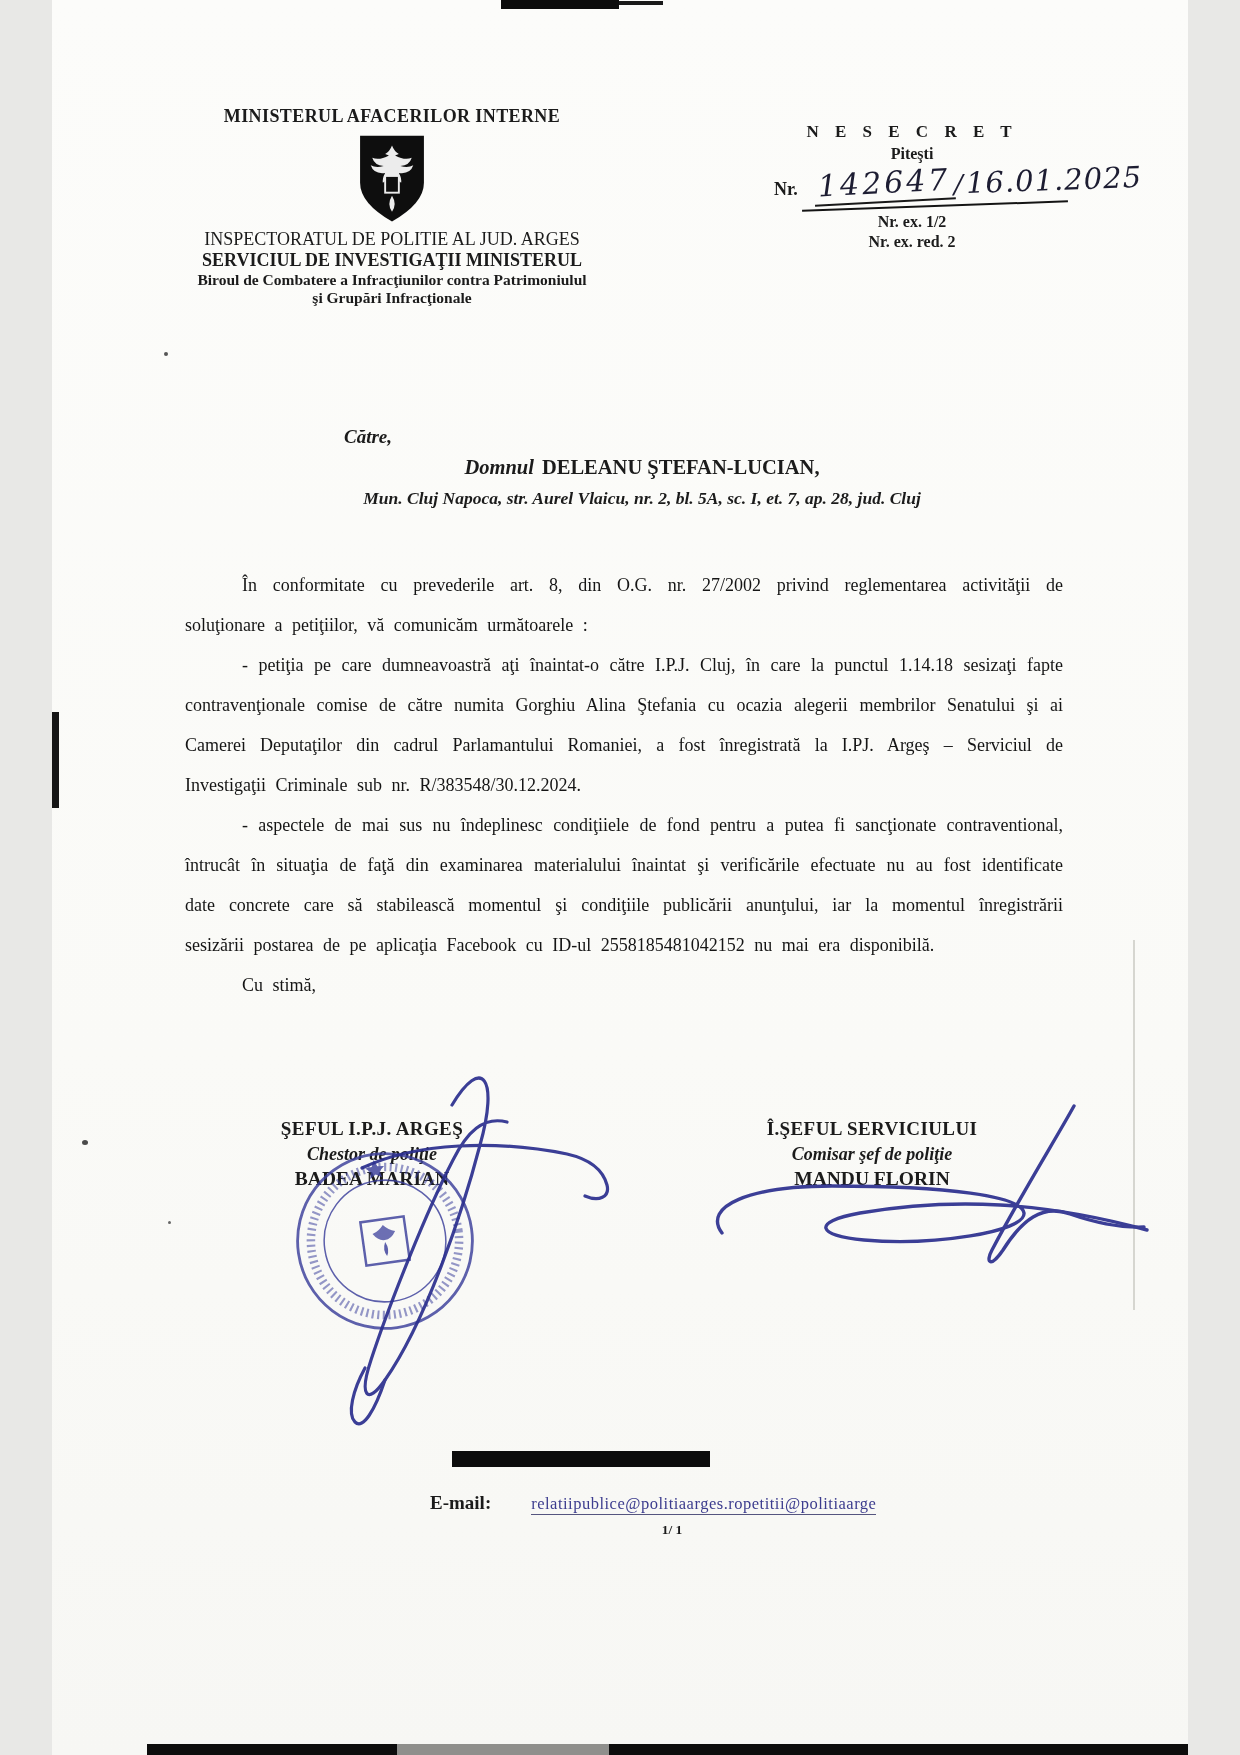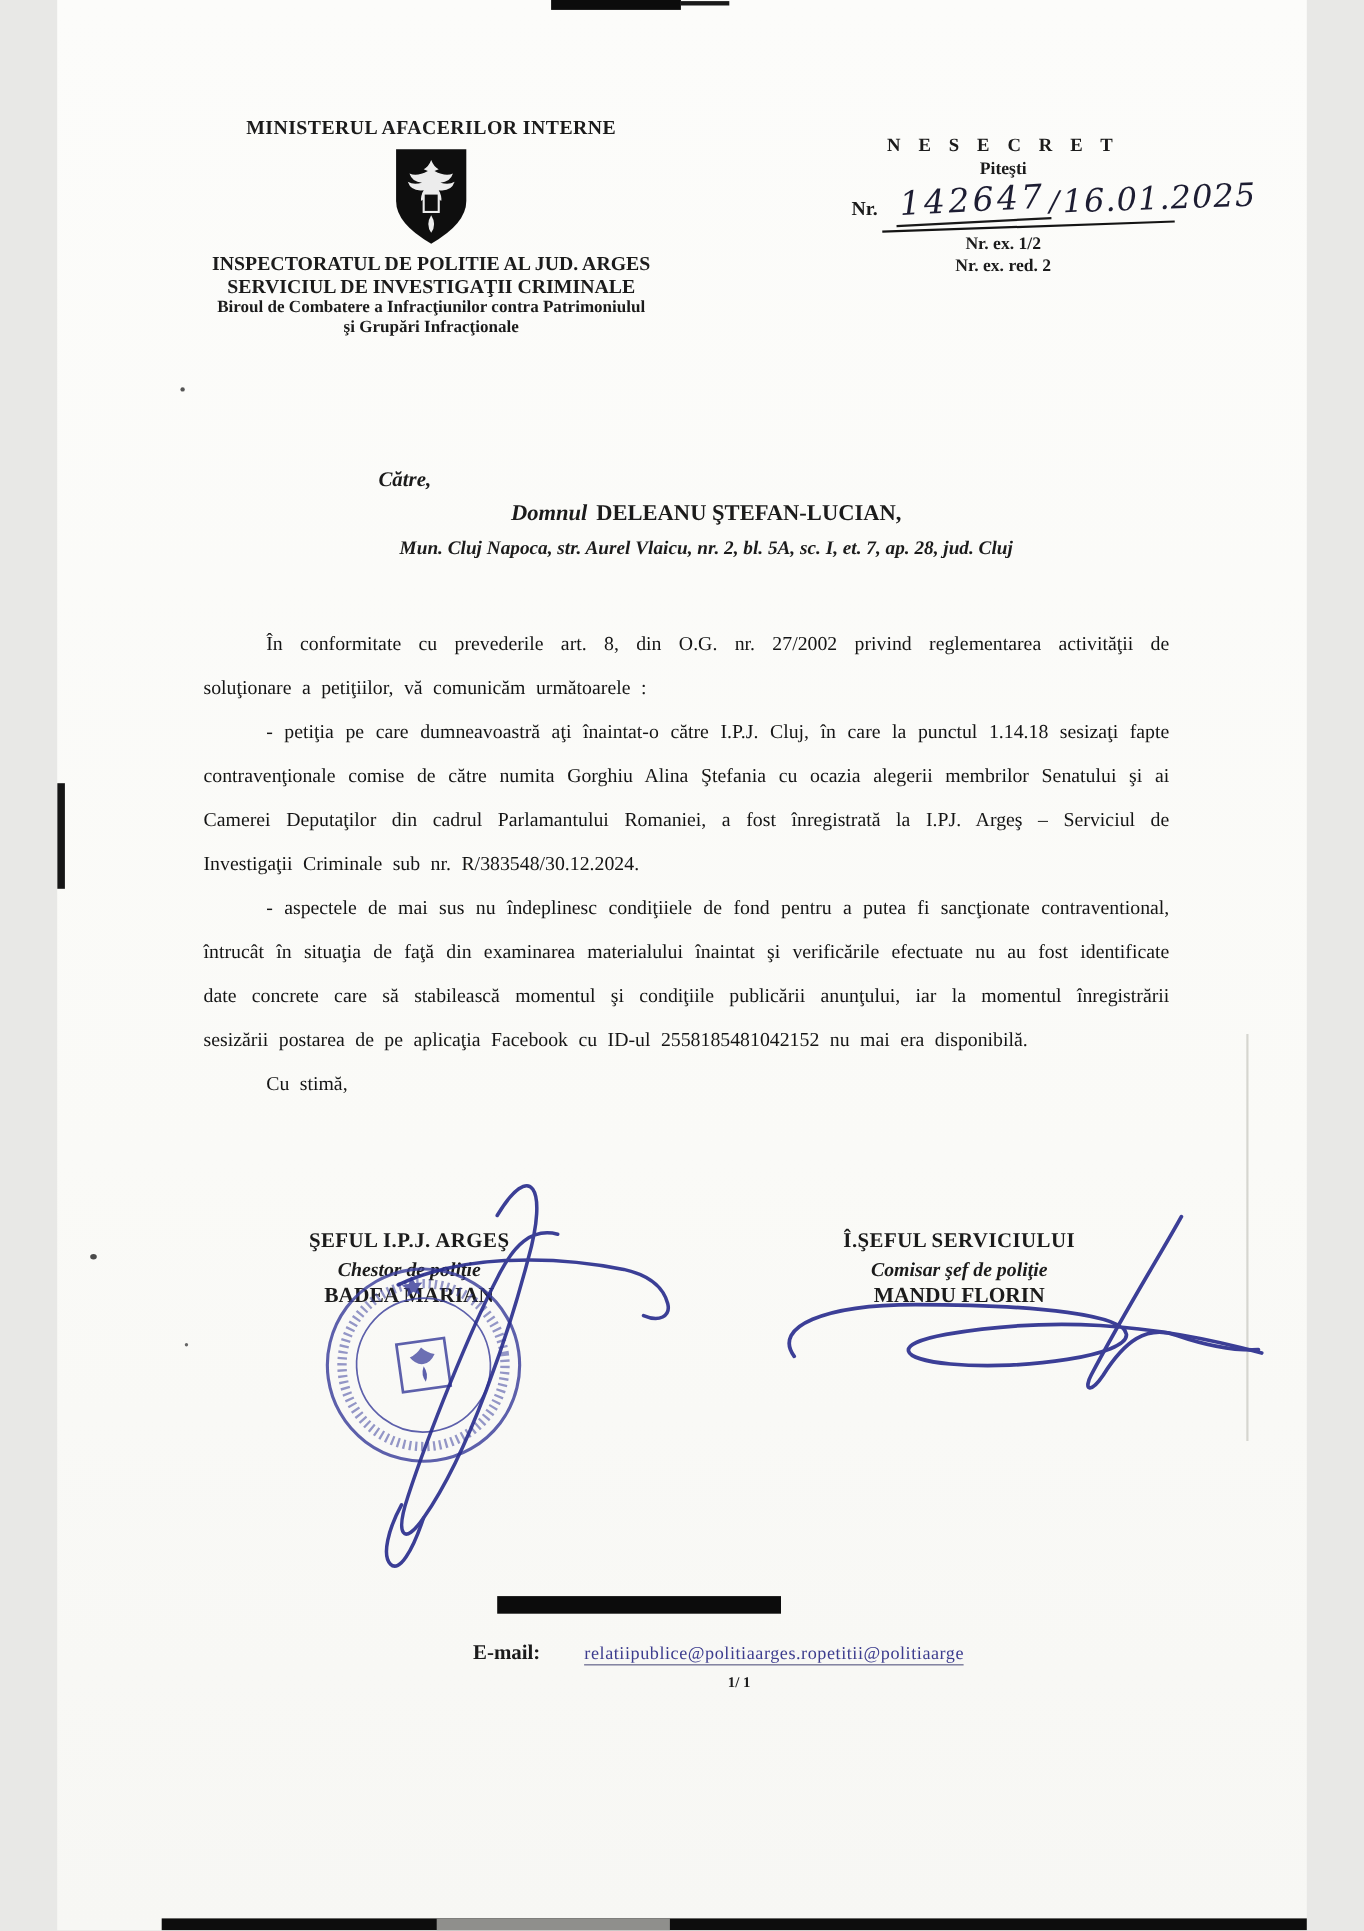--- a/index.html
+++ b/index.html
@@ -20,21 +20,21 @@
   .speck1{position:absolute;left:112px;top:352px;width:4px;height:4px;border-radius:50%;background:#555;}
   .speck2{position:absolute;left:30px;top:1140px;width:6px;height:5px;border-radius:50%;background:#4a4a4a;}
   .speck3{position:absolute;left:116px;top:1221px;width:3px;height:3px;border-radius:50%;background:#666;}
   .bottom-bar{position:absolute;left:95px;top:1744px;width:1048px;height:11px;background:#0d0d0d;}
   .bottom-bar-gray{position:absolute;left:345px;top:1744px;width:212px;height:11px;background:#8f8f8c;}
 
   
   .org-block{position:absolute;left:100px;top:106px;width:480px;text-align:center;}
   .ministry{font-size:18px;font-weight:bold;letter-spacing:.4px;}
   .emblem{width:76px;height:92px;margin:6px auto 4px auto;}
-  .inspectorate{font-size:18px;font-weight:bold;margin-top:2px;}
+  .inspectorate{font-size:18px;font-weight:normal;margin-top:2px;}
   .service{font-size:18px;font-weight:bold;}
   .bureau{font-size:15.5px;font-weight:bold;}
 
   
   .class-block{position:absolute;left:660px;top:122px;width:400px;text-align:center;}
   .classification{font-size:17px;font-weight:bold;letter-spacing:6px;}
   .city{font-size:16px;font-weight:bold;margin-top:3px;}
   .reg-row{position:relative;height:44px;margin-top:2px;text-align:left;}
   .reg-prefix{position:absolute;left:62px;top:14px;font-size:18px;font-weight:bold;}
   .hw{font-family:"DejaVu Serif",serif;font-style:italic;color:#1d1d32;}
@@ -102,21 +102,21 @@
       <svg viewBox="0 0 100 120" width="76" height="92" aria-hidden="true">
         <path d="M8 3 h84 v62 q0 27 -42 51 q-42 -24 -42 -51 Z" fill="#0e0e0e"></path>
         <g fill="#ececec">
           <path d="M50 16 q-3 8 -9 11 l5 2 q-13 7 -22 3 q3 10 15 11 q-10 3 -17 -1 q4 12 19 10 q-4 7 -3 13 l8 -6 q1 7 4 10 q3 -3 4 -10 l8 6 q1 -6 -3 -13 q15 2 19 -10 q-7 4 -17 1 q12 -1 15 -11 q-9 4 -22 -3 l5 -2 q-6 -3 -9 -11 Z"></path>
           <rect x="41" y="56" width="18" height="22" fill="#0e0e0e" stroke="#ececec" stroke-width="2.5"></rect>
           <path d="M50 82 q7 11 0 21 q-7 -10 0 -21 Z"></path>
         </g>
       </svg>
     </div>
     <div class="inspectorate">INSPECTORATUL DE POLITIE AL JUD. ARGES</div>
-    <div class="service">SERVICIUL DE INVESTIGAŢII CRIMINALE</div>
+    <div class="service">SERVICIUL DE INVESTIGAŢII MINISTERUL</div>
     <div class="bureau">Biroul de Combatere a Infracţiunilor contra Patrimoniulul</div>
     <div class="bureau">şi Grupări Infracţionale</div>
   </header>
 
   <div class="class-block">
     <div class="classification">N E S E C R E T</div>
     <div class="city">Piteşti</div>
     <div class="reg-row">
       <span class="reg-prefix">Nr.</span>
       <span class="hw reg-number">142647</span>

